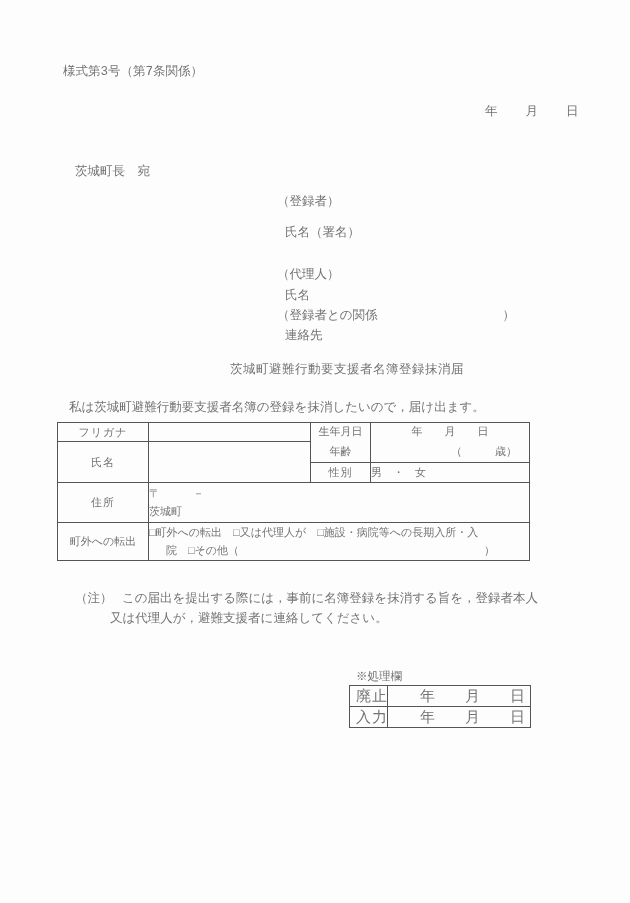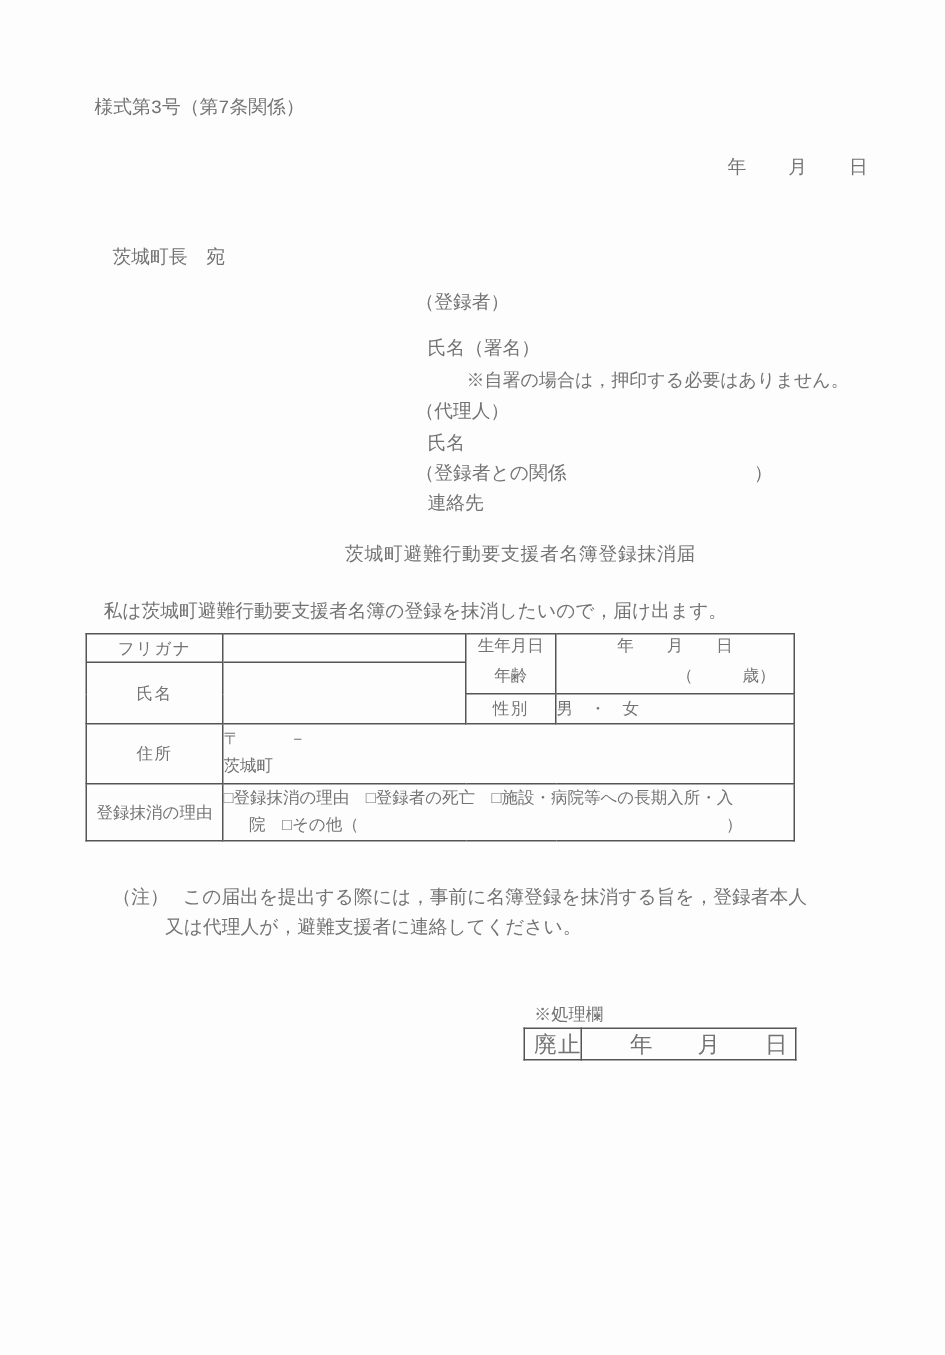--- a/index.html
+++ b/index.html
@@ -50,21 +50,20 @@
   <div class="abs date-flex" style="left:485px;top:103px;">
     <span>年</span>
     <span>月</span>
     <span>日</span>
   </div>
 
   <div class="abs" style="left:75px;top:163px;">茨城町長　宛</div>
 
   <div class="abs" style="left:277px;top:193px;">（登録者）</div>
   <div class="abs" style="left:285px;top:224px;">氏名（署名）</div>
-  <div class="abs" style="left:311px;top:245px;font-size:12px;">※自署の場合は，押印する必要はありません。</div>
 
   <div class="abs" style="left:277px;top:266px;">（代理人）</div>
   <div class="abs" style="left:285px;top:287px;">氏名</div>
   <div class="abs" style="left:277px;top:307px;">（登録者との関係　　　　　　　　　　）</div>
   <div class="abs" style="left:285px;top:327px;">連絡先</div>
 
   <div class="abs doc-title" style="top:361px;margin-left:32px;">茨城町避難行動要支援者名簿登録抹消届</div>
 
   <div class="abs" style="left:69px;top:399px;">私は茨城町避難行動要支援者名簿の登録を抹消したいので，届け出ます。</div>
 
@@ -97,23 +96,23 @@
       <td class="val-sex">男　・　女</td>
     </tr>
     <tr style="height:40px;">
       <td class="lbl">住所</td>
       <td colspan="3" class="addr-cell">
         <div>〒　　　－</div>
         <div>茨城町</div>
       </td>
     </tr>
     <tr style="height:38px;">
-      <td class="lbl" style="letter-spacing:0;">登録抹消の理由</td>
+      <td class="lbl" style="letter-spacing:0;">町外への転出</td>
       <td colspan="3" class="reason-cell">
-        <div style="white-space:nowrap;">□登録抹消の理由　□登録者の死亡　□施設・病院等への長期入所・入</div>
+        <div style="white-space:nowrap;">□町外への転出　□又は代理人が　□施設・病院等への長期入所・入</div>
         <div class="reason-l2">
           <span>院　□その他（</span>
           <span class="reason-paren">）</span>
         </div>
       </td>
     </tr>
   </tbody>
     </table>
 
   <div class="abs" style="left:75px;top:590px;">（注）</div>
@@ -124,16 +123,20 @@
   <table class="proc-table abs" style="left:349px;top:685px;">
     <colgroup>
         <col style="width:38px">
         <col style="width:143px">
       </colgroup>
     <tbody>
         <tr>
       <td class="plbl">廃止</td>
       <td class="pval">年　　月　　日</td>
     </tr>
+    <tr>
+      <td class="plbl">入力</td>
+      <td class="pval">年　　月　　日</td>
+    </tr>
   </tbody>
     </table>
 
 </div>
 
 </body></html>

